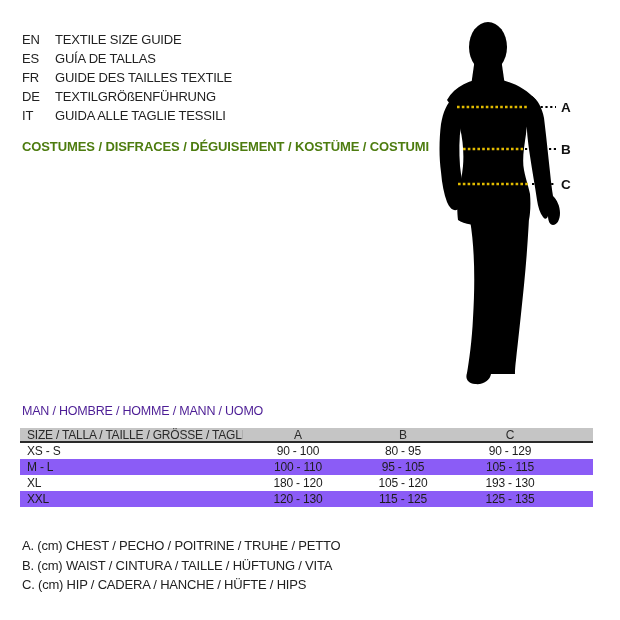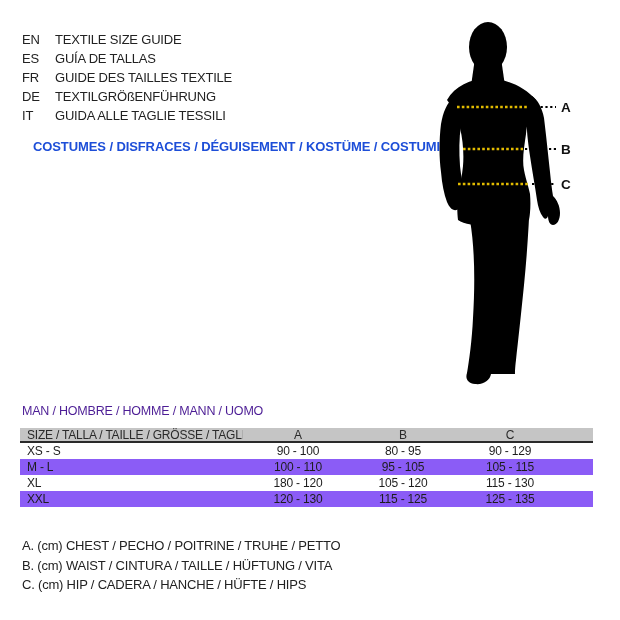--- a/index.html
+++ b/index.html
@@ -15,22 +15,22 @@
   }
 
   
   .lang-list { position: absolute; left: 22px; top: 32px; }
   .lang-row {
     display: flex; 
     height: 19px; font-size: 13px; letter-spacing: -0.2px; color: #222;
   }
   .lang-code { width: 33px; }
   .category-title {
-    position: absolute; left: 33px; top: 139px;
-    font-size: 13px; font-weight: 700; letter-spacing: -0.1px; color: #1d4ed8;
+    position: absolute; left: 22px; top: 139px;
+    font-size: 13px; font-weight: 700; letter-spacing: -0.1px; color: #4d7c0f;
     white-space: nowrap;
   }
 
   
   .figure-svg { position: absolute; left: 420px; top: 10px; width: 200px; height: 400px; }
   .measure-label { font-family: "Liberation Sans", sans-serif; font-size: 13.5px; font-weight: 700; fill: #111; }
 
   
   .man-title {
     position: absolute; left: 22px; top: 404px;
@@ -135,21 +135,21 @@
     <div class="t-row stripe">
       <div class="cell size">M - L</div>
       <div class="cell num">100 - 110</div>
       <div class="cell num">95 - 105</div>
       <div class="cell num">105 - 115</div>
     </div>
     <div class="t-row">
       <div class="cell size">XL</div>
       <div class="cell num">180 - 120</div>
       <div class="cell num">105 - 120</div>
-      <div class="cell num">115 - 130</div>
+      <div class="cell num">193 - 130</div>
     </div>
     <div class="t-row stripe">
       <div class="cell size">XXL</div>
       <div class="cell num">120 - 130</div>
       <div class="cell num">115 - 125</div>
       <div class="cell num">125 - 135</div>
     </div>
   </div>
 
   <div class="notes">

